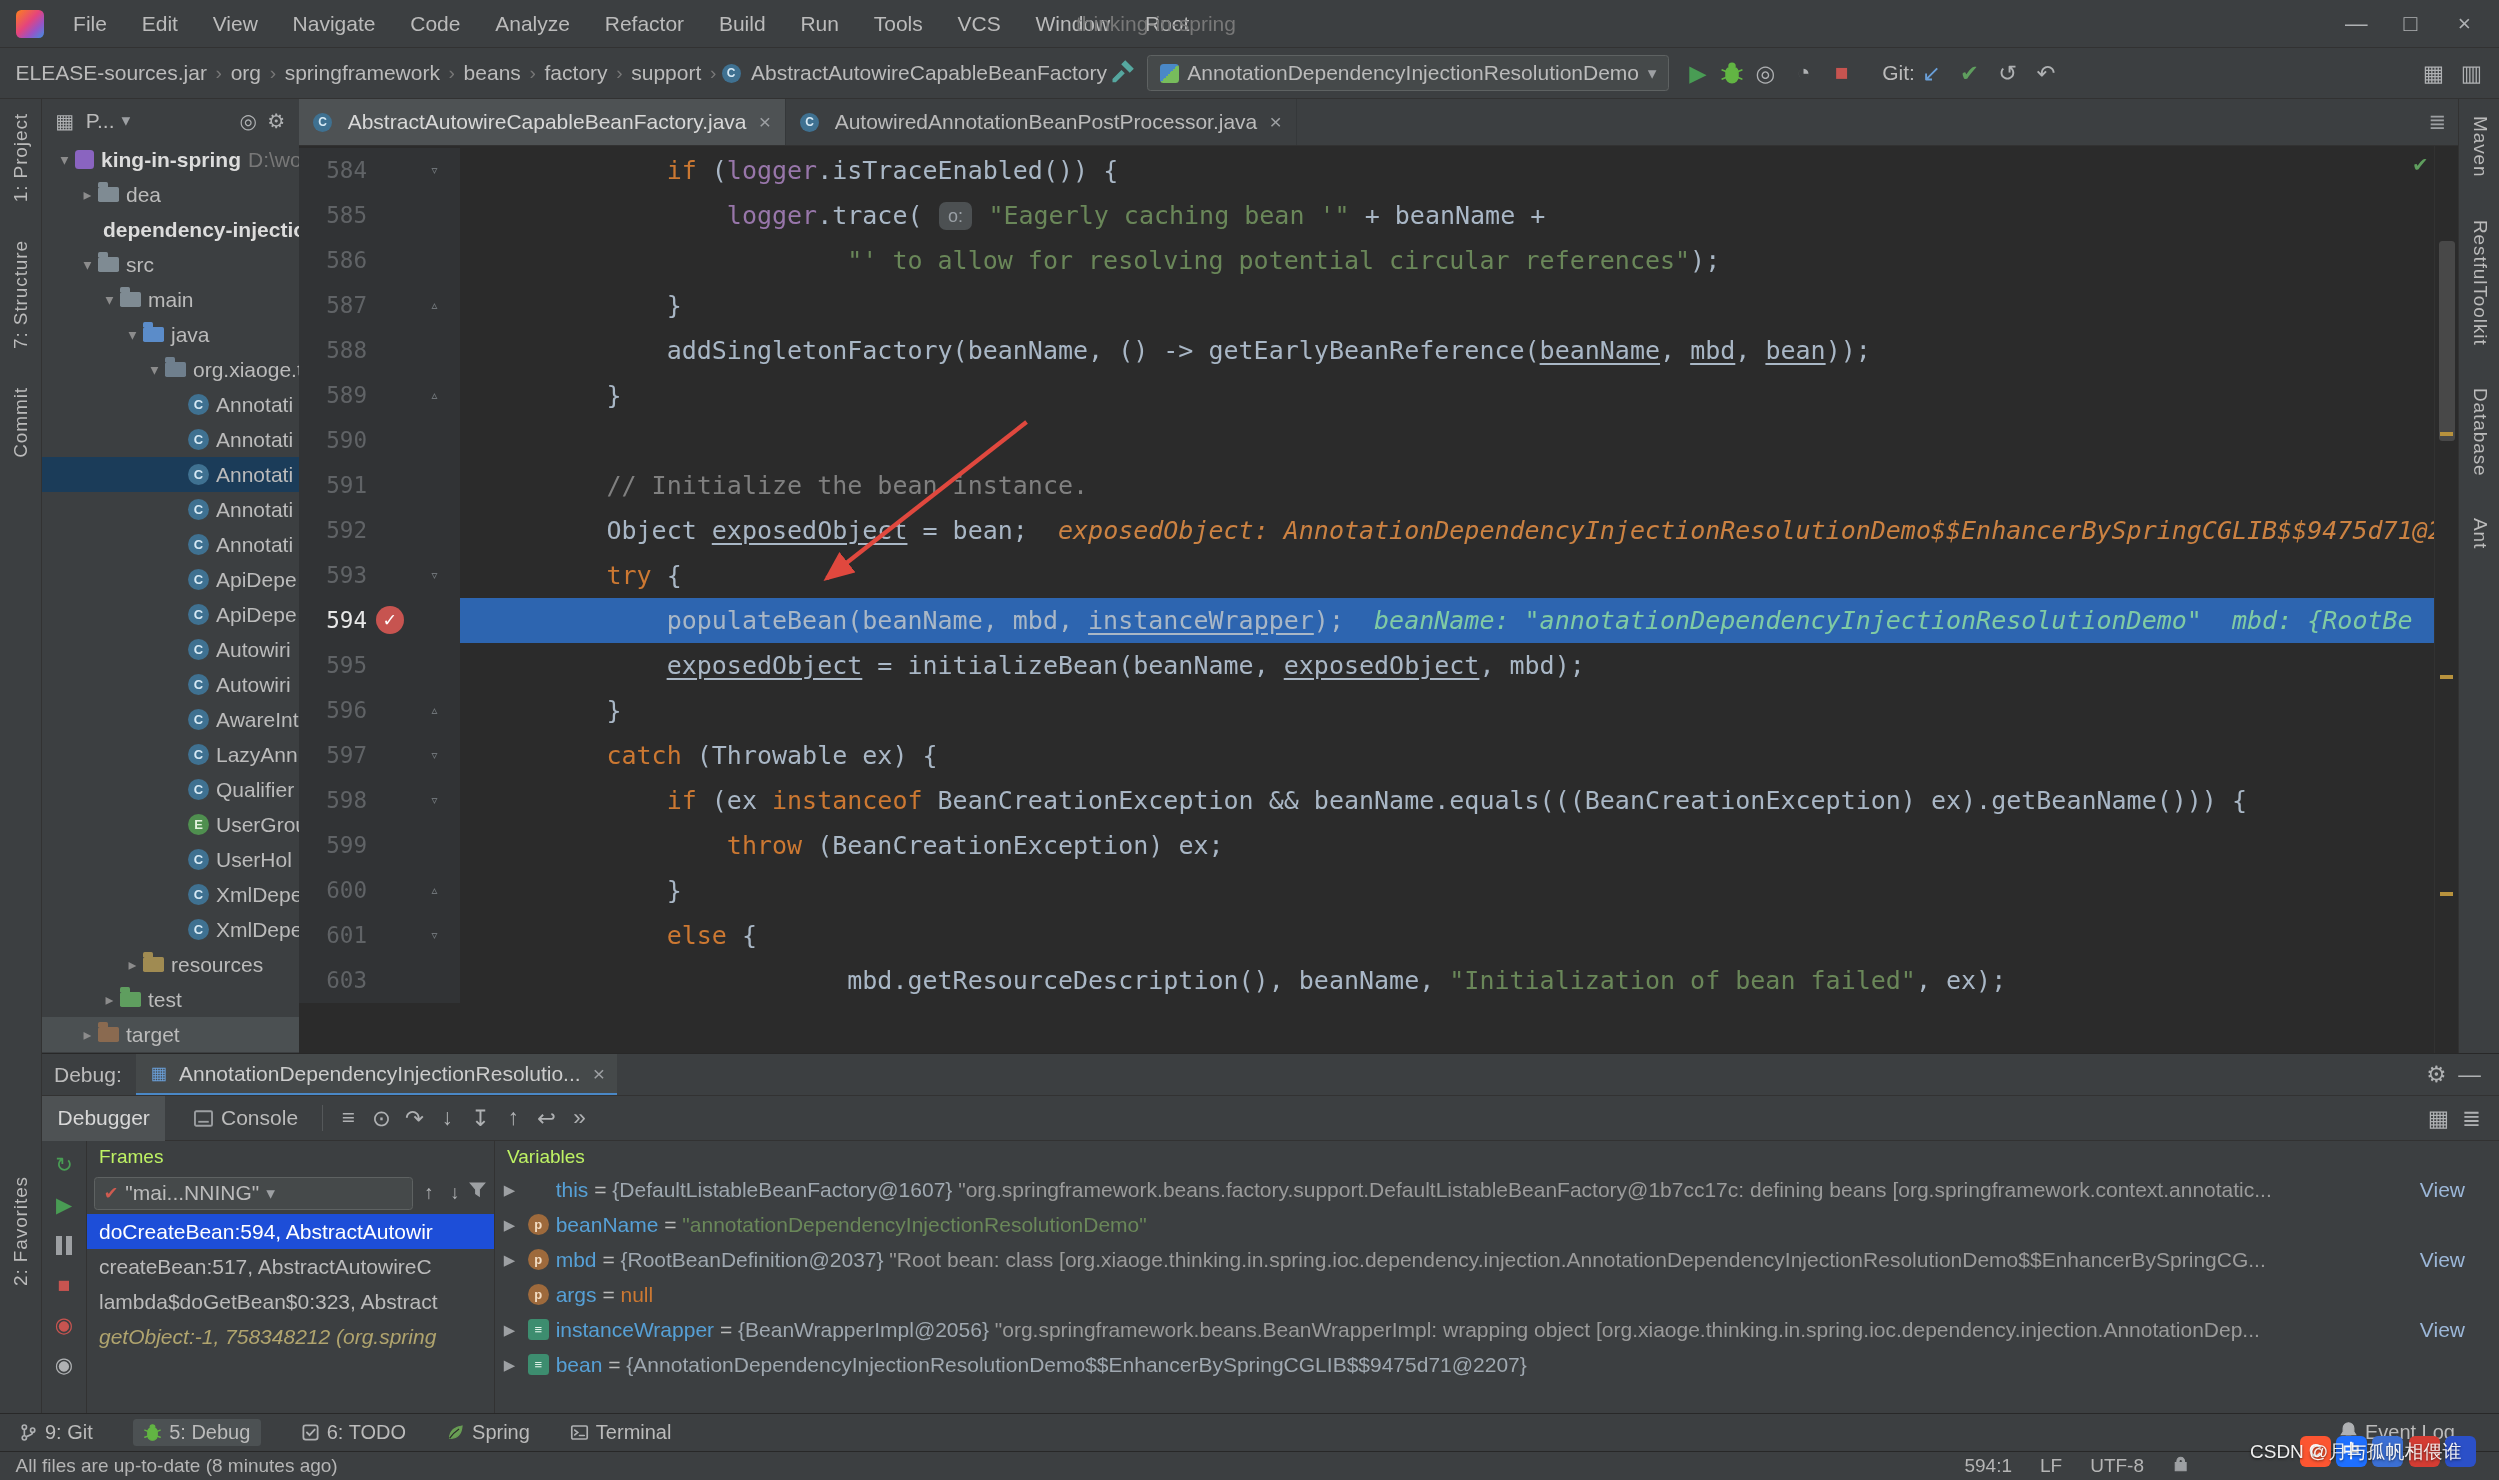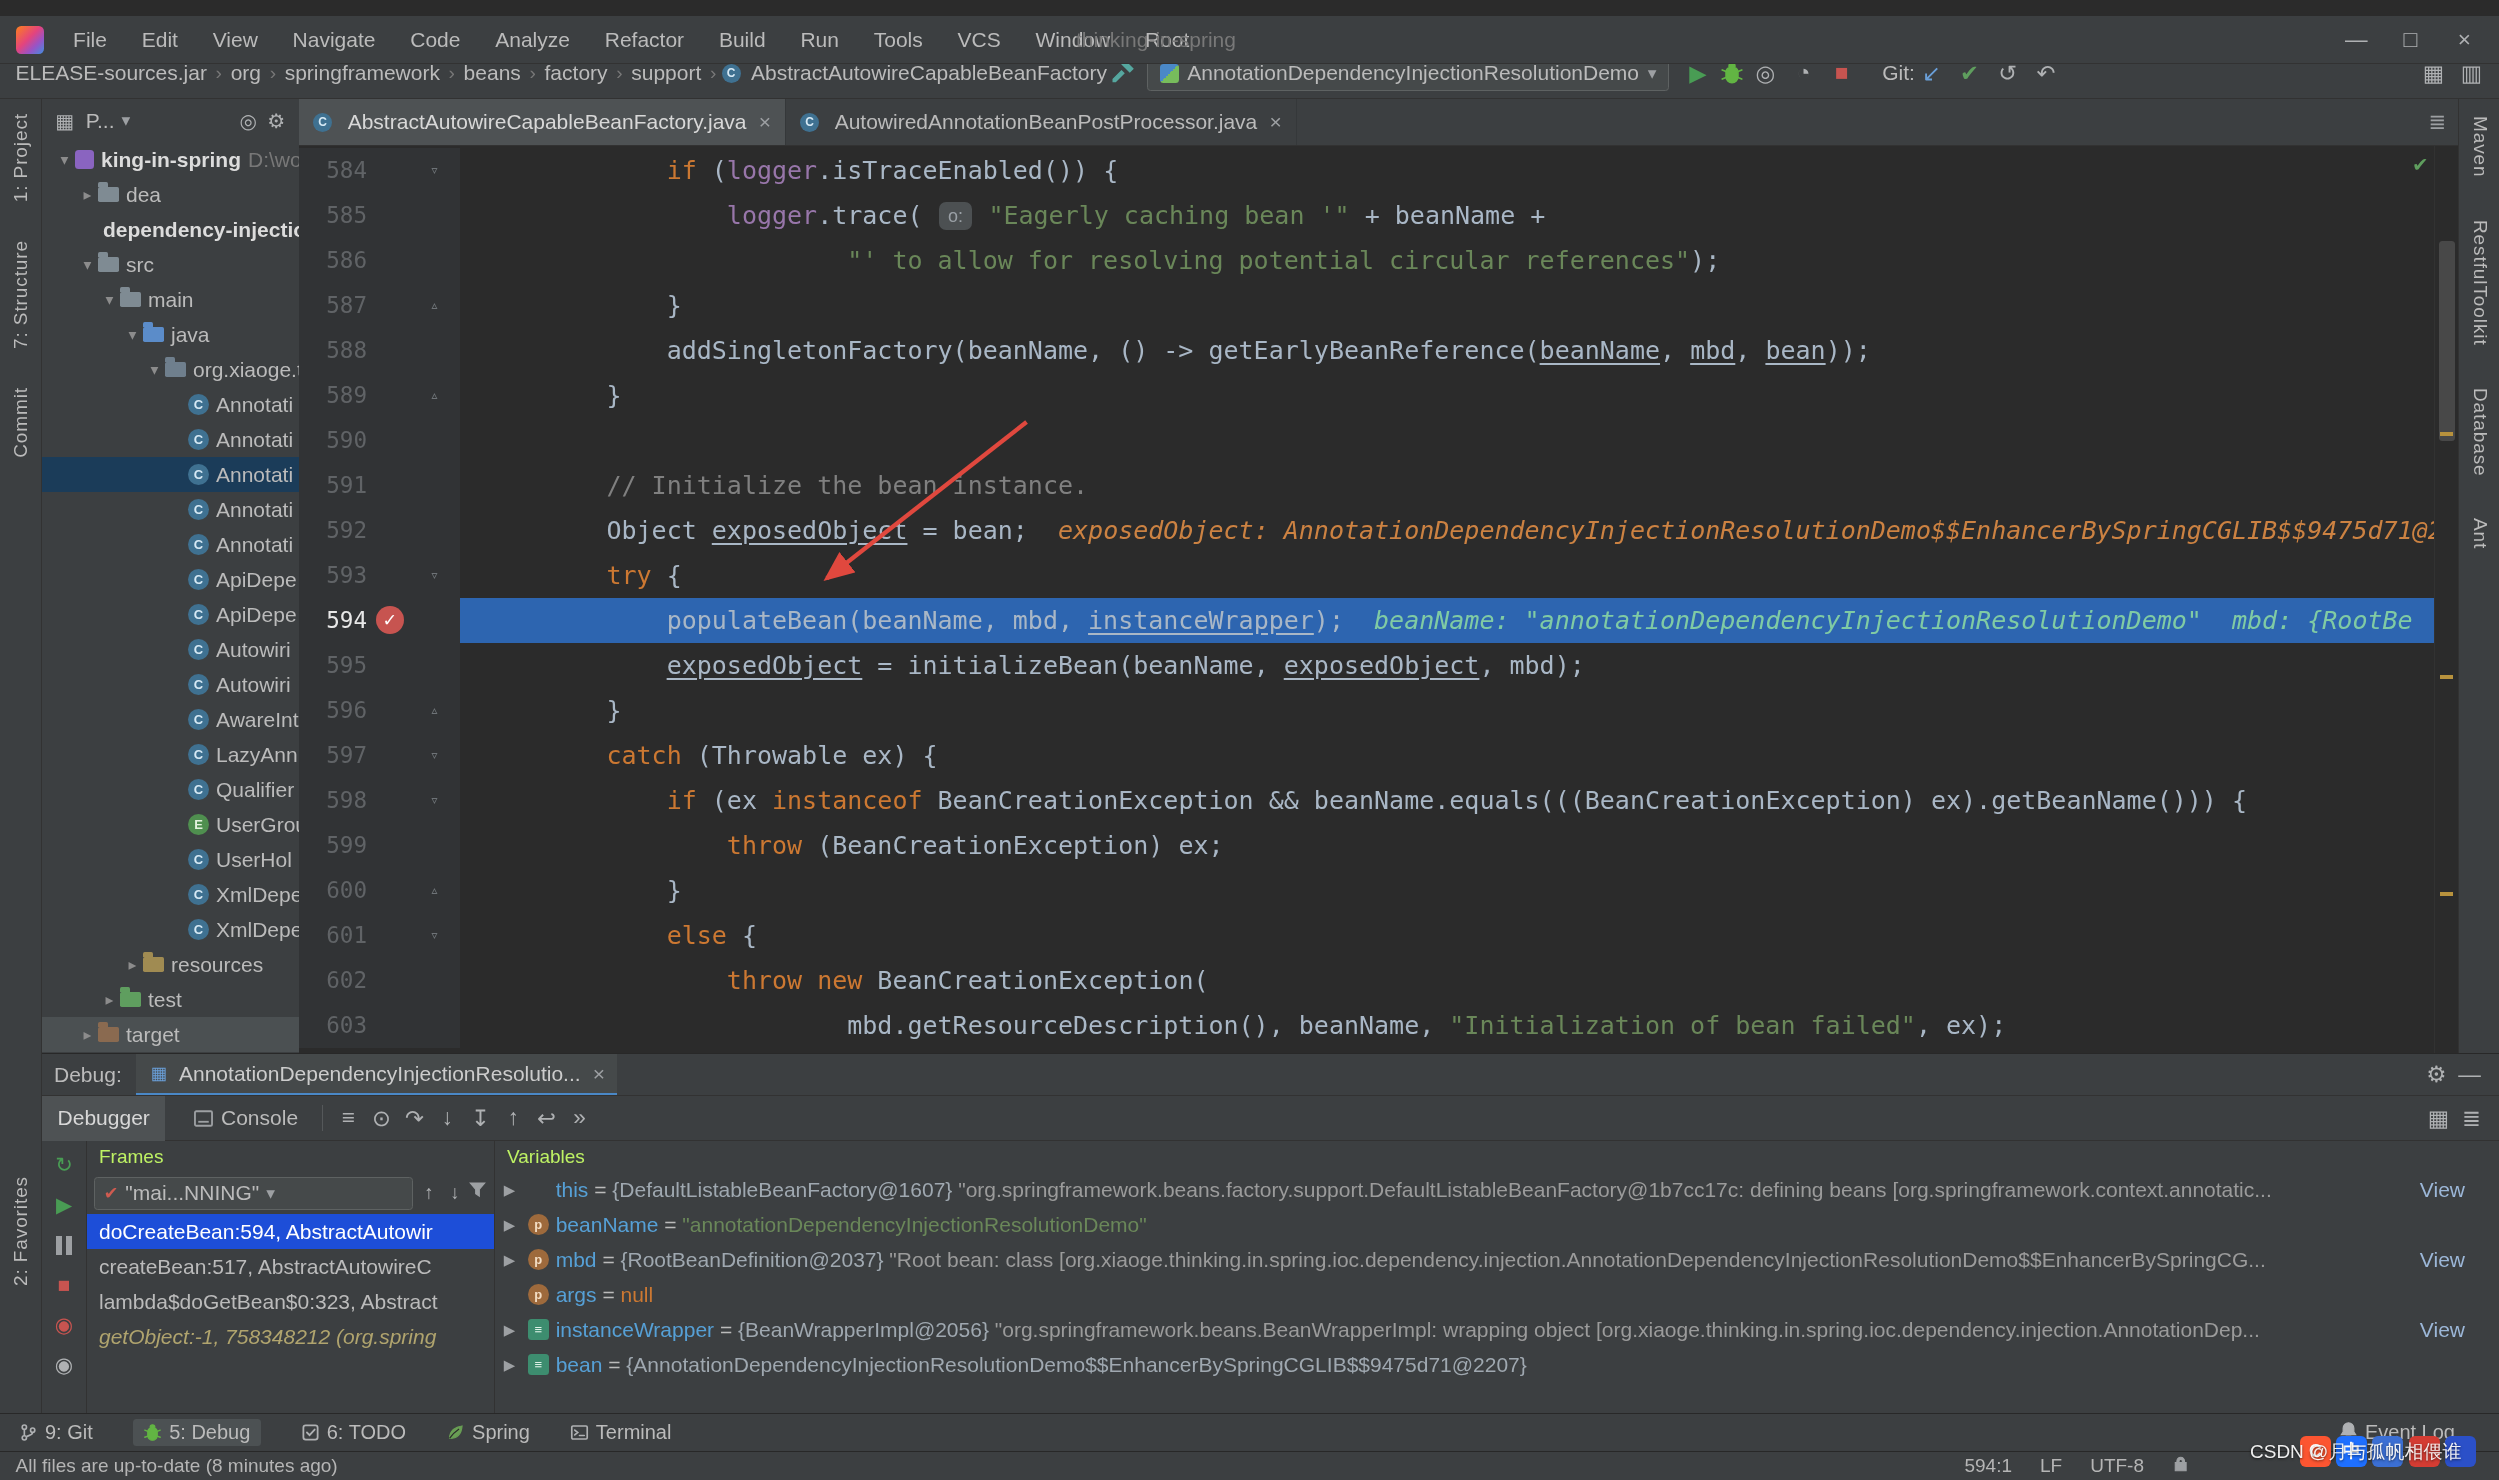--- a/index.html
+++ b/index.html
@@ -1,19 +1,19 @@
 <!DOCTYPE html>
 <html style="font-size:14px"><head>
 <meta charset="utf-8">
 <style>
 *{margin:0;padding:0;box-sizing:border-box}
 html,body{width:2500px;height:1481px}
 body{position:relative;overflow:hidden;background:#2b2b2b;font-family:"Liberation Sans",sans-serif;color:#bbb}
 
-.menubar{position:absolute;left:0;top:16px;width:2500px;height:48px;background:#3c3f41;border-bottom:0.9px solid #323232;display:flex;align-items:center;padding:0 8.7px;font-size:21px;z-index:10}
+.menubar{position:absolute;left:0;top:0;width:2500px;height:48px;background:#3c3f41;border-bottom:0.9px solid #323232;display:flex;align-items:center;padding:0 8.7px;font-size:21px;z-index:10}
 .applogo{width:28px;height:28px;border-radius:5.2px;margin:0 12px 0 7px;background:linear-gradient(135deg,#fc801d,#e4447d 45%,#9a53c5 70%,#3e8fe0)}
 .menu-items{display:flex;height:100%}
 .menu-item{padding:0 17.4px;line-height:47px}
 .win-title{position:absolute;left:1076px;color:#787878}
 .win-controls{margin-left:auto;display:flex}
 .win-controls span{width:54px;text-align:center;font-size:22.6px;color:#afb1b3}
 
 .toolbar{position:absolute;left:0;top:48px;width:2500px;height:51px;background:#3c3f41;border-bottom:0.9px solid #323232;display:flex;align-items:center;padding:0 12px;font-size:21px;z-index:9}
 .breadcrumbs{display:flex;align-items:center;white-space:nowrap}
 .bc-item{padding:0 3.5px}
@@ -408,21 +408,20 @@
         <div class="eline"><div class="gut"><span class="lnum">592</span><span class="bpslot"></span><span class="foldslot"></span></div><div class="codetext"><span class="c-pl">        </span><span class="c-pl">Object </span><span class="c-u">exposedObject</span><span class="c-pl"> = bean;</span><span class="c-hintO">  exposedObject: AnnotationDependencyInjectionResolutionDemo$$EnhancerBySpringCGLIB$$9475d71@2207</span></div></div>
         <div class="eline"><div class="gut"><span class="lnum">593</span><span class="bpslot"></span><span class="foldslot">▿</span></div><div class="codetext"><span class="c-pl">        </span><span class="c-kw">try</span><span class="c-pl"> {</span></div></div>
         <div class="eline cur"><div class="gut"><span class="lnum">594</span><span class="bpslot"><span class="bpdot">✓</span></span><span class="foldslot"></span></div><div class="codetext"><span class="c-pl">            </span><span class="c-pl">populateBean(beanName, mbd, </span><span class="c-u">instanceWrapper</span><span class="c-pl">);</span><span class="c-hintT">  beanName: "annotationDependencyInjectionResolutionDemo"  mbd: {RootBe</span></div></div>
         <div class="eline"><div class="gut"><span class="lnum">595</span><span class="bpslot"></span><span class="foldslot"></span></div><div class="codetext"><span class="c-pl">            </span><span class="c-u">exposedObject</span><span class="c-pl"> = initializeBean(beanName, </span><span class="c-u">exposedObject</span><span class="c-pl">, mbd);</span></div></div>
         <div class="eline"><div class="gut"><span class="lnum">596</span><span class="bpslot"></span><span class="foldslot">▵</span></div><div class="codetext"><span class="c-pl">        </span><span class="c-pl">}</span></div></div>
         <div class="eline"><div class="gut"><span class="lnum">597</span><span class="bpslot"></span><span class="foldslot">▿</span></div><div class="codetext"><span class="c-pl">        </span><span class="c-kw">catch</span><span class="c-pl"> (Throwable ex) {</span></div></div>
         <div class="eline"><div class="gut"><span class="lnum">598</span><span class="bpslot"></span><span class="foldslot">▿</span></div><div class="codetext"><span class="c-pl">            </span><span class="c-kw">if</span><span class="c-pl"> (ex </span><span class="c-kw">instanceof</span><span class="c-pl"> BeanCreationException &amp;&amp; beanName.equals(((BeanCreationException) ex).getBeanName())) {</span></div></div>
         <div class="eline"><div class="gut"><span class="lnum">599</span><span class="bpslot"></span><span class="foldslot"></span></div><div class="codetext"><span class="c-pl">                </span><span class="c-kw">throw</span><span class="c-pl"> (BeanCreationException) ex;</span></div></div>
         <div class="eline"><div class="gut"><span class="lnum">600</span><span class="bpslot"></span><span class="foldslot">▵</span></div><div class="codetext"><span class="c-pl">            </span><span class="c-pl">}</span></div></div>
         <div class="eline"><div class="gut"><span class="lnum">601</span><span class="bpslot"></span><span class="foldslot">▿</span></div><div class="codetext"><span class="c-pl">            </span><span class="c-kw">else</span><span class="c-pl"> {</span></div></div>
-        <div class="eline"><div class="gut"><span class="lnum">602</span><span class="bpslot"></span><span class="foldslot"></span></div><div class="codetext"><span class="c-pl">                </span><span class="c-kw">throw</span><span class="c-pl"> </span><span class="c-kw">new</span><span class="c-pl"> BeanCreationException(</span></div></div>
         <div class="eline"><div class="gut"><span class="lnum">603</span><span class="bpslot"></span><span class="foldslot"></span></div><div class="codetext"><span class="c-pl">                        </span><span class="c-pl">mbd.getResourceDescription(), beanName, </span><span class="c-str">"Initialization of bean failed"</span><span class="c-pl">, ex);</span></div></div>
       </div>
     <svg class="arrow-overlay" viewBox="0 0 2487 1045" xmlns="http://www.w3.org/2000/svg">
       <defs>
           <marker id="ah" markerWidth="10" markerHeight="8" refX="6" refY="3" orient="auto">
             <path d="M0 0L7 3L0 6z" fill="#e0483e"></path>
           </marker>
         </defs>
       <line x1="838" y1="318" x2="608" y2="498" stroke="#e0483e" stroke-width="5" marker-end="url(#ah)"></line>
     </svg>

